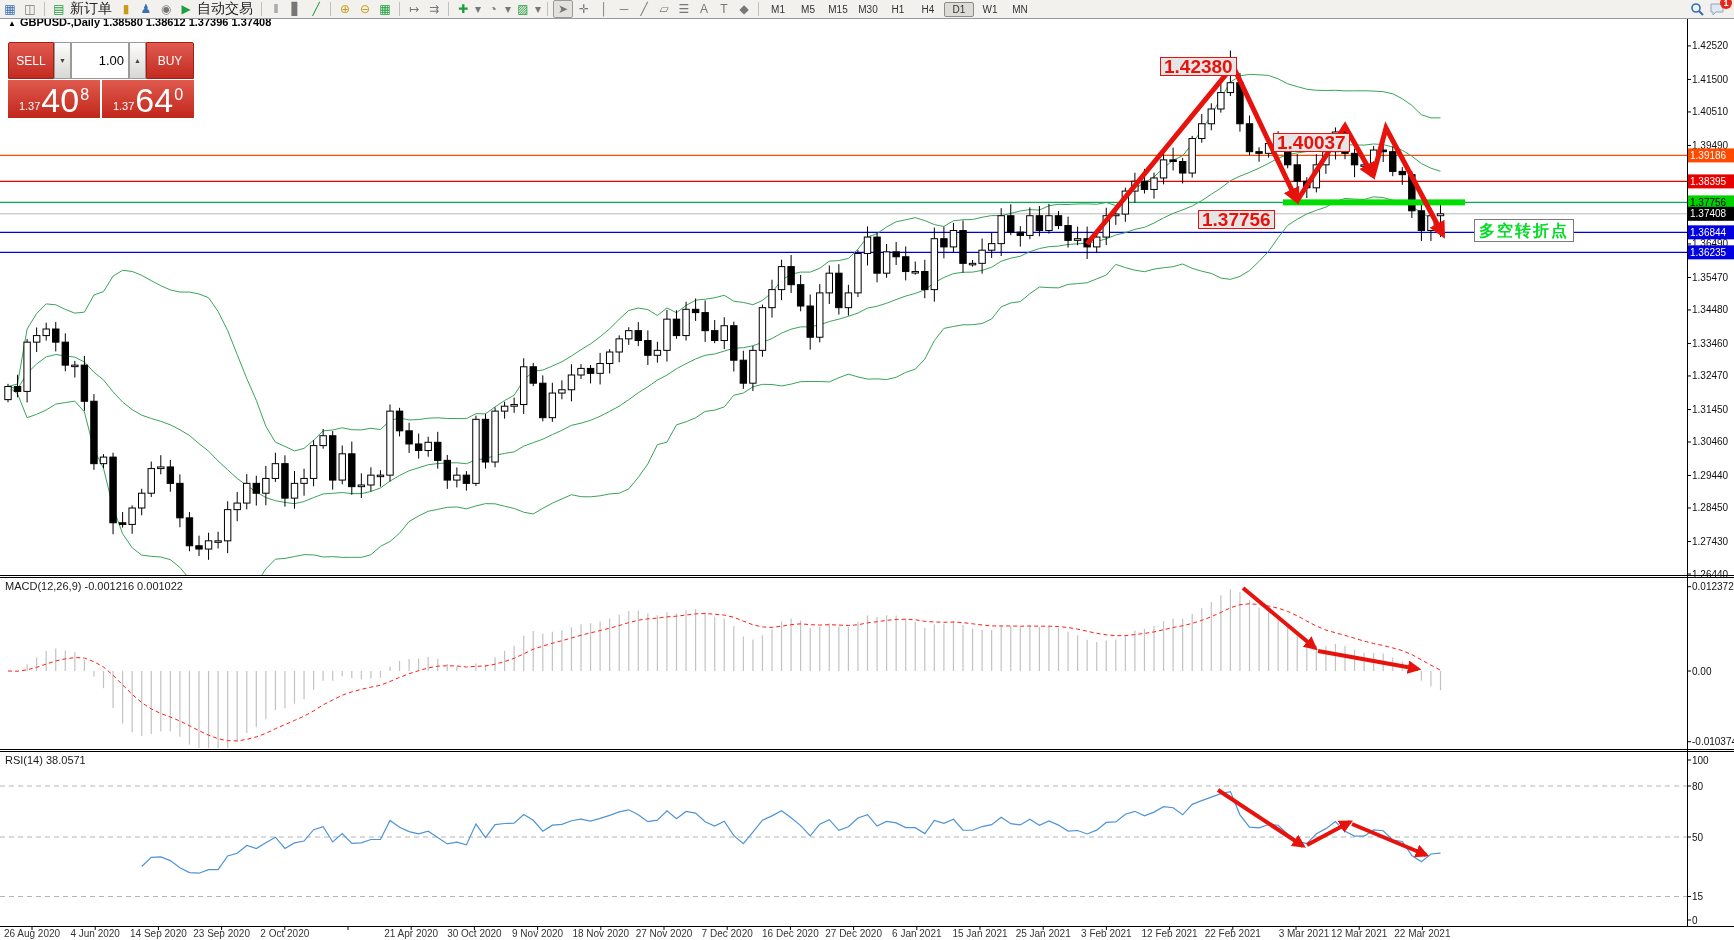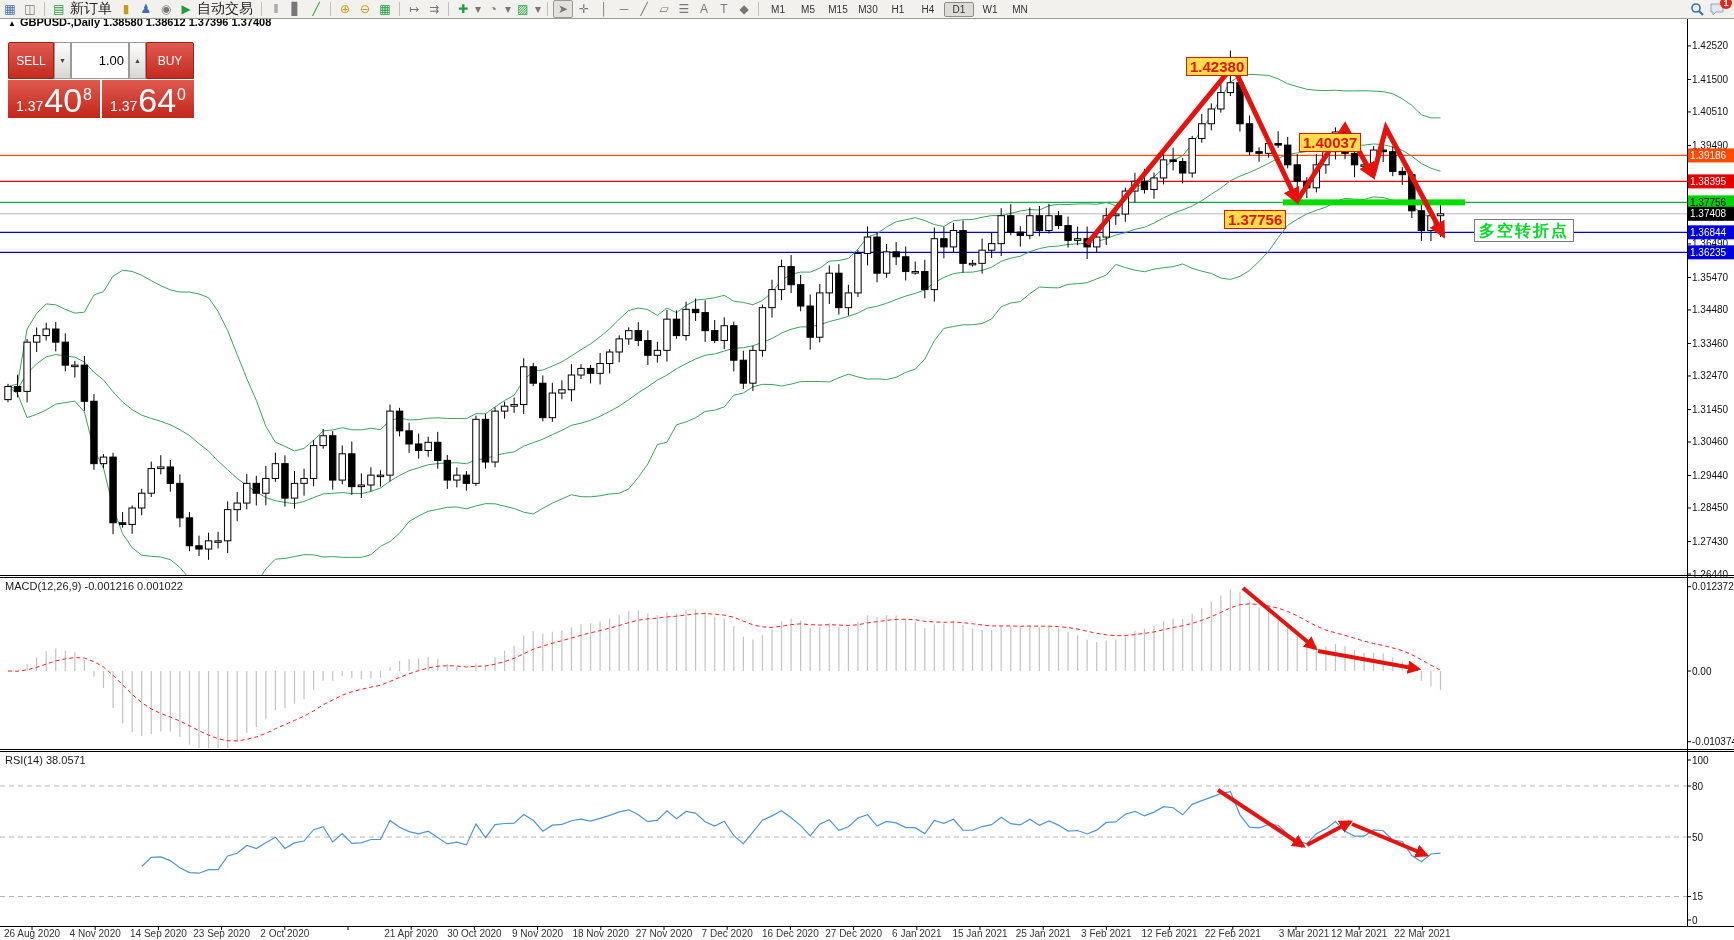--- a/index.html
+++ b/index.html
@@ -28,28 +28,28 @@
   #tp-sell{width:44px;border-radius:2px 0 0 0;}
   #tp-buy{width:46px;border-radius:0 2px 0 0;margin-left:0;}
   .tp-spin{width:15px;background:linear-gradient(#fdfdfd,#d9d7d2);border:1px solid #9a9a9a;color:#444;
     font-size:7px;display:flex;align-items:center;justify-content:center;}
   #tp-vol{flex:1;background:#fff;border:1px solid #9a9a9a;font-size:13px;text-align:right;
     padding:0 4px 0 0;display:flex;align-items:center;justify-content:flex-end;color:#000;}
   #tp-row2{display:flex;height:38px;margin-top:1px;}
   .tp-price{flex:1;background:linear-gradient(#e05a4e,#c2261b);color:#fff;display:flex;
     align-items:flex-end;justify-content:center;padding-bottom:2px;}
   .tp-price:first-child{margin-right:2px;}
-  .tp-small{font-size:14px;line-height:20px;margin-right:1px;}
+  .tp-small{font-size:11px;line-height:20px;margin-right:1px;}
   .tp-big{font-size:34px;line-height:32px;font-weight:400;}
   .tp-sup{font-size:16px;line-height:30px;vertical-align:top;margin-left:1px;align-self:flex-start;}
   
   .ind-label{position:absolute;left:5px;font-size:11px;color:#1a1a1a;z-index:5;}
   
-  .price-note{position:absolute;border:1px solid #e8120c;color:#e8120c;background:#fde047;
-    font-size:15px;font-weight:700;padding:0 3px;line-height:17px;z-index:6;margin-left:26px;}
+  .price-note{position:absolute;border:1px solid #e8120c;color:#e8120c;background:#e5e5e5;
+    font-size:19px;font-weight:700;padding:0 3px;line-height:17px;z-index:6;}
   #cn-note{position:absolute;border:1px solid #7a7a7a;background:#fff;color:#00dd24;
     font-size:16px;font-weight:700;letter-spacing:2px;line-height:21px;padding:0 4px;z-index:6;
     font-family:"DejaVu Sans",sans-serif;}
   
   #date-row{position:absolute;left:0;top:928px;width:1734px;height:20px;z-index:4;}
   #date-row span{position:absolute;font-size:10px;color:#333;width:84px;text-align:center;}
   svg text{font-family:"Liberation Sans","DejaVu Sans",sans-serif;}
 </style>
 </head>
 <body>
@@ -752,21 +752,21 @@
   <span>38.0571</span>
 </div>
 
 <div class="price-note" id="pl-0" style="left: 1160px; top: 57px;">1.42380</div>
 <div class="price-note" id="pl-1" style="left: 1273px; top: 133px;">1.40037</div>
 <div class="price-note" id="pl-2" style="left: 1198px; top: 210px;">1.37756</div>
 <div id="cn-note" style="left: 1474px; top: 219px; color: rgb(0, 221, 36);">多空转折点</div>
 
 <div id="date-row">
     <span style="left: -10px;">26 Aug 2020</span>
-    <span style="left: 53.2px;">4 Nov 2020</span>
+    <span style="left: 53.2px;">4 Jun 2020</span>
     <span style="left: 116.4px;">14 Sep 2020</span>
     <span style="left: 179.6px;">23 Sep 2020</span>
     <span style="left: 242.8px;">2 Oct 2020</span>
     <span style="left: 306px; margin-top: 40px;">12 Oct 2020</span>
     <span style="left: 369.2px;">21 Apr 2020</span>
     <span style="left: 432.4px;">30 Oct 2020</span>
     <span style="left: 495.6px;">9 Nov 2020</span>
     <span style="left: 558.8px;">18 Nov 2020</span>
     <span style="left: 622px;">27 Nov 2020</span>
     <span style="left: 685.2px;">7 Dec 2020</span>

